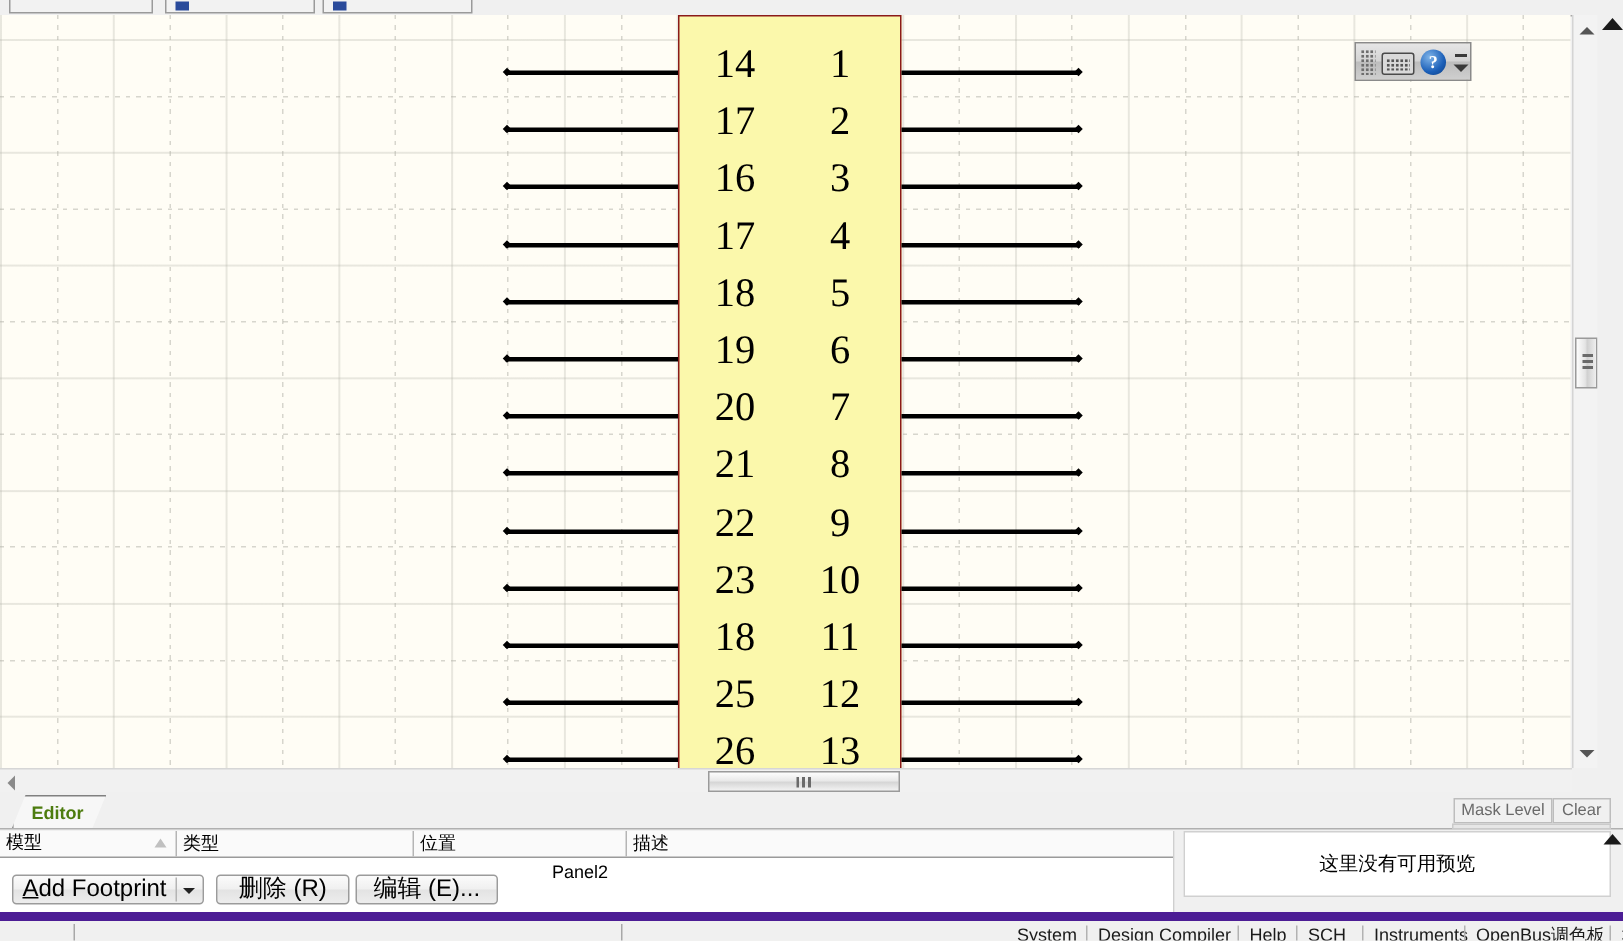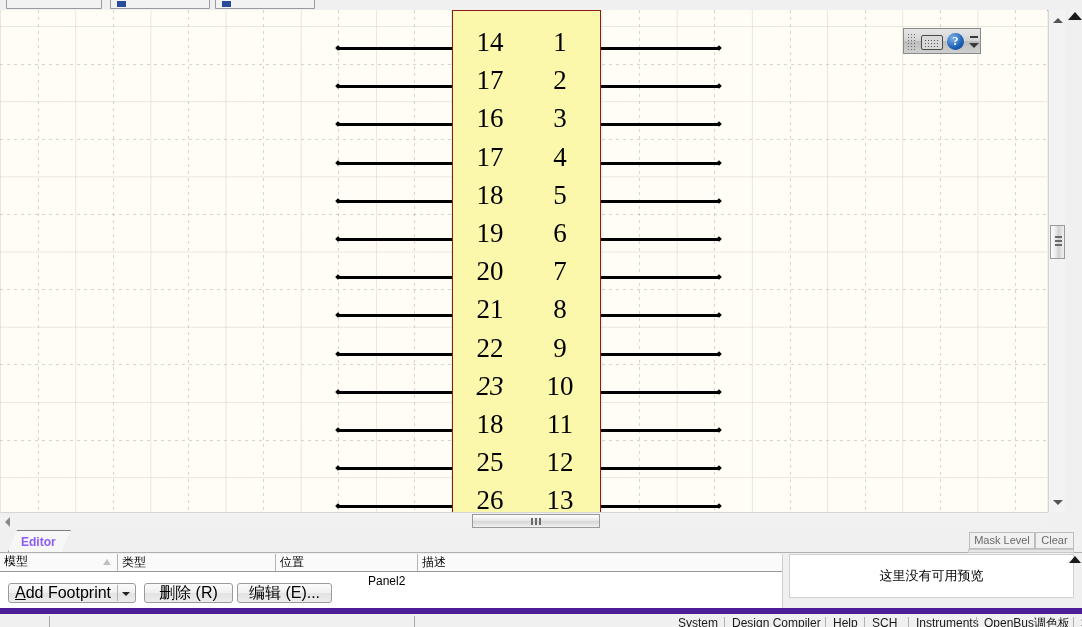--- a/index.html
+++ b/index.html
@@ -183,21 +183,21 @@
 
   
   .tabrow {
     position: absolute; left: 0; top: 528px; width: 1082px; height: 26px;
     background: #f0f0f0;
   }
   .editor-tab {
     position: absolute; left: 8px; top: 2px; height: 22px;
     padding: 0 14px 0 12px;
     line-height: 22px;
-    font-weight: bold; font-size: 12px; color: #8b5cf6;
+    font-weight: bold; font-size: 12px; color: #4d7c0f;
     background: #f7f7f7;
     border: 1px solid #808080; border-bottom: none;
     box-sizing: border-box;
     clip-path: polygon(9px 0, 100% 0, calc(100% - 9px) 100%, 0 100%);
   }
   .tabrow-underline {
     position: absolute; left: 0; top: 24px; width: 1082px; height: 1px;
     background: #b0b0b0;
   }
   .mask-btn, .clear-btn {
@@ -356,21 +356,21 @@
         <div class="pin-node" style="left: 336px; top: 265.2px;"></div>
         <div class="pin-num left" style="top: 248.2px;">20</div>
         <div class="pin-wire" style="left: 337px; top: 304.4px; width: 115px;"></div>
         <div class="pin-node" style="left: 336px; top: 303.4px;"></div>
         <div class="pin-num left" style="top: 286.4px;">21</div>
         <div class="pin-wire" style="left: 337px; top: 342.6px; width: 115px;"></div>
         <div class="pin-node" style="left: 336px; top: 341.6px;"></div>
         <div class="pin-num left" style="top: 324.6px;">22</div>
         <div class="pin-wire" style="left: 337px; top: 380.8px; width: 115px;"></div>
         <div class="pin-node" style="left: 336px; top: 379.8px;"></div>
-        <div class="pin-num left" style="top: 362.8px; font-style: italic;">23</div>
+        <div class="pin-num left" style="top: 362.8px;">23</div>
         <div class="pin-wire" style="left: 337px; top: 419px; width: 115px;"></div>
         <div class="pin-node" style="left: 336px; top: 418px;"></div>
         <div class="pin-num left" style="top: 401px;">18</div>
         <div class="pin-wire" style="left: 337px; top: 457.2px; width: 115px;"></div>
         <div class="pin-node" style="left: 336px; top: 456.2px;"></div>
         <div class="pin-num left" style="top: 439.2px;">25</div>
         <div class="pin-wire" style="left: 337px; top: 495.4px; width: 115px;"></div>
         <div class="pin-node" style="left: 336px; top: 494.4px;"></div>
         <div class="pin-num left" style="top: 477.4px;">26</div>
         <div class="pin-wire" style="left: 601px; top: 37px; width: 119px;"></div>

